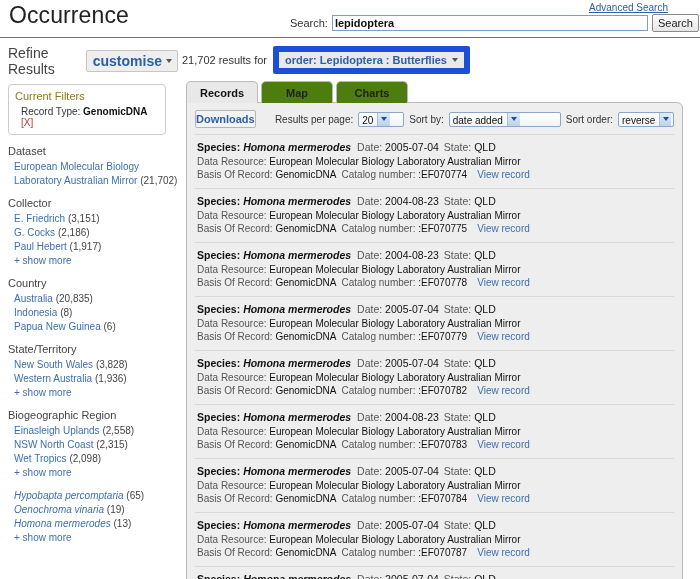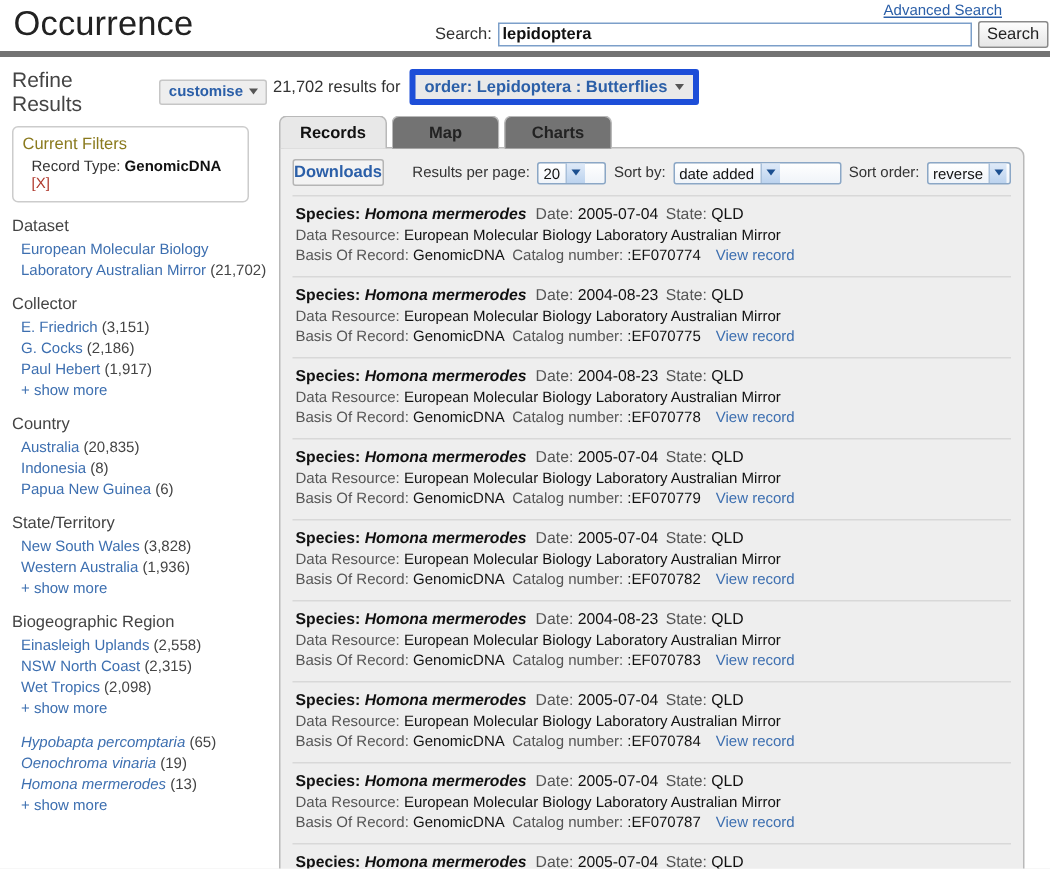--- a/index.html
+++ b/index.html
@@ -14,21 +14,21 @@
     font-size: 11px;
     color: #333333;
     overflow: hidden;
     position: relative;
   }
 
   
   .header {
     position: relative;
     height: 38px;
-    border-bottom: 4px solid #737373;
+    border-bottom: 1px solid #737373;
     box-sizing: border-box;
   }
   .app-title {
     position: absolute;
     left: 9px;
     top: 2px;
     font-size: 23px;
     font-weight: normal;
     color: #222222;
     letter-spacing: 0.1px;
@@ -102,21 +102,21 @@
   }
   .refine-title {
     font-size: 14px;
     color: #444444;
   }
   .customise-btn {
     border: 1px solid #c6c6c6;
     background: #eeeeee;
     border-radius: 2px;
     padding: 2px 5px 2px 6px;
-    font-size: 10px;
+    font-size: 14px;
     font-weight: bold;
     color: #2b5fa8;
     cursor: pointer;
     display: flex;
     align-items: center;
     gap: 4px;
     justify-content: space-between;
   }
   .caret-down {
     width: 0;
@@ -187,21 +187,21 @@
     align-items: center;
     gap: 6px;
     padding: 8px 0 7px 4px;
   }
   .results-count {
     font-size: 11px;
     color: #333333;
   }
   .breadcrumb-chip {
     background: #e9e9e9;
-    border: 4px solid #1d4ed8;
+    border: 6px solid #1d4ed8;
     border-radius: 2px;
     padding: 2px 6px;
     font-size: 11px;
     font-weight: bold;
     color: #2b5fa8;
     display: flex;
     align-items: center;
     gap: 5px;
     cursor: pointer;
   }
@@ -214,21 +214,21 @@
     padding-left: 8px;
     z-index: 3;
   }
   .tab {
     width: 72px;
     height: 22px;
     box-sizing: border-box;
     border: 1px solid #b9b9b9;
     border-bottom: none;
     border-radius: 5px 5px 0 0;
-    background: #737373;
+    background: #4d7c0f;
     font-size: 11px;
     font-weight: bold;
     color: #222222;
     display: flex;
     align-items: center;
     justify-content: center;
     cursor: pointer;
   }
   .tab.active {
     background: #e8e8e8;

